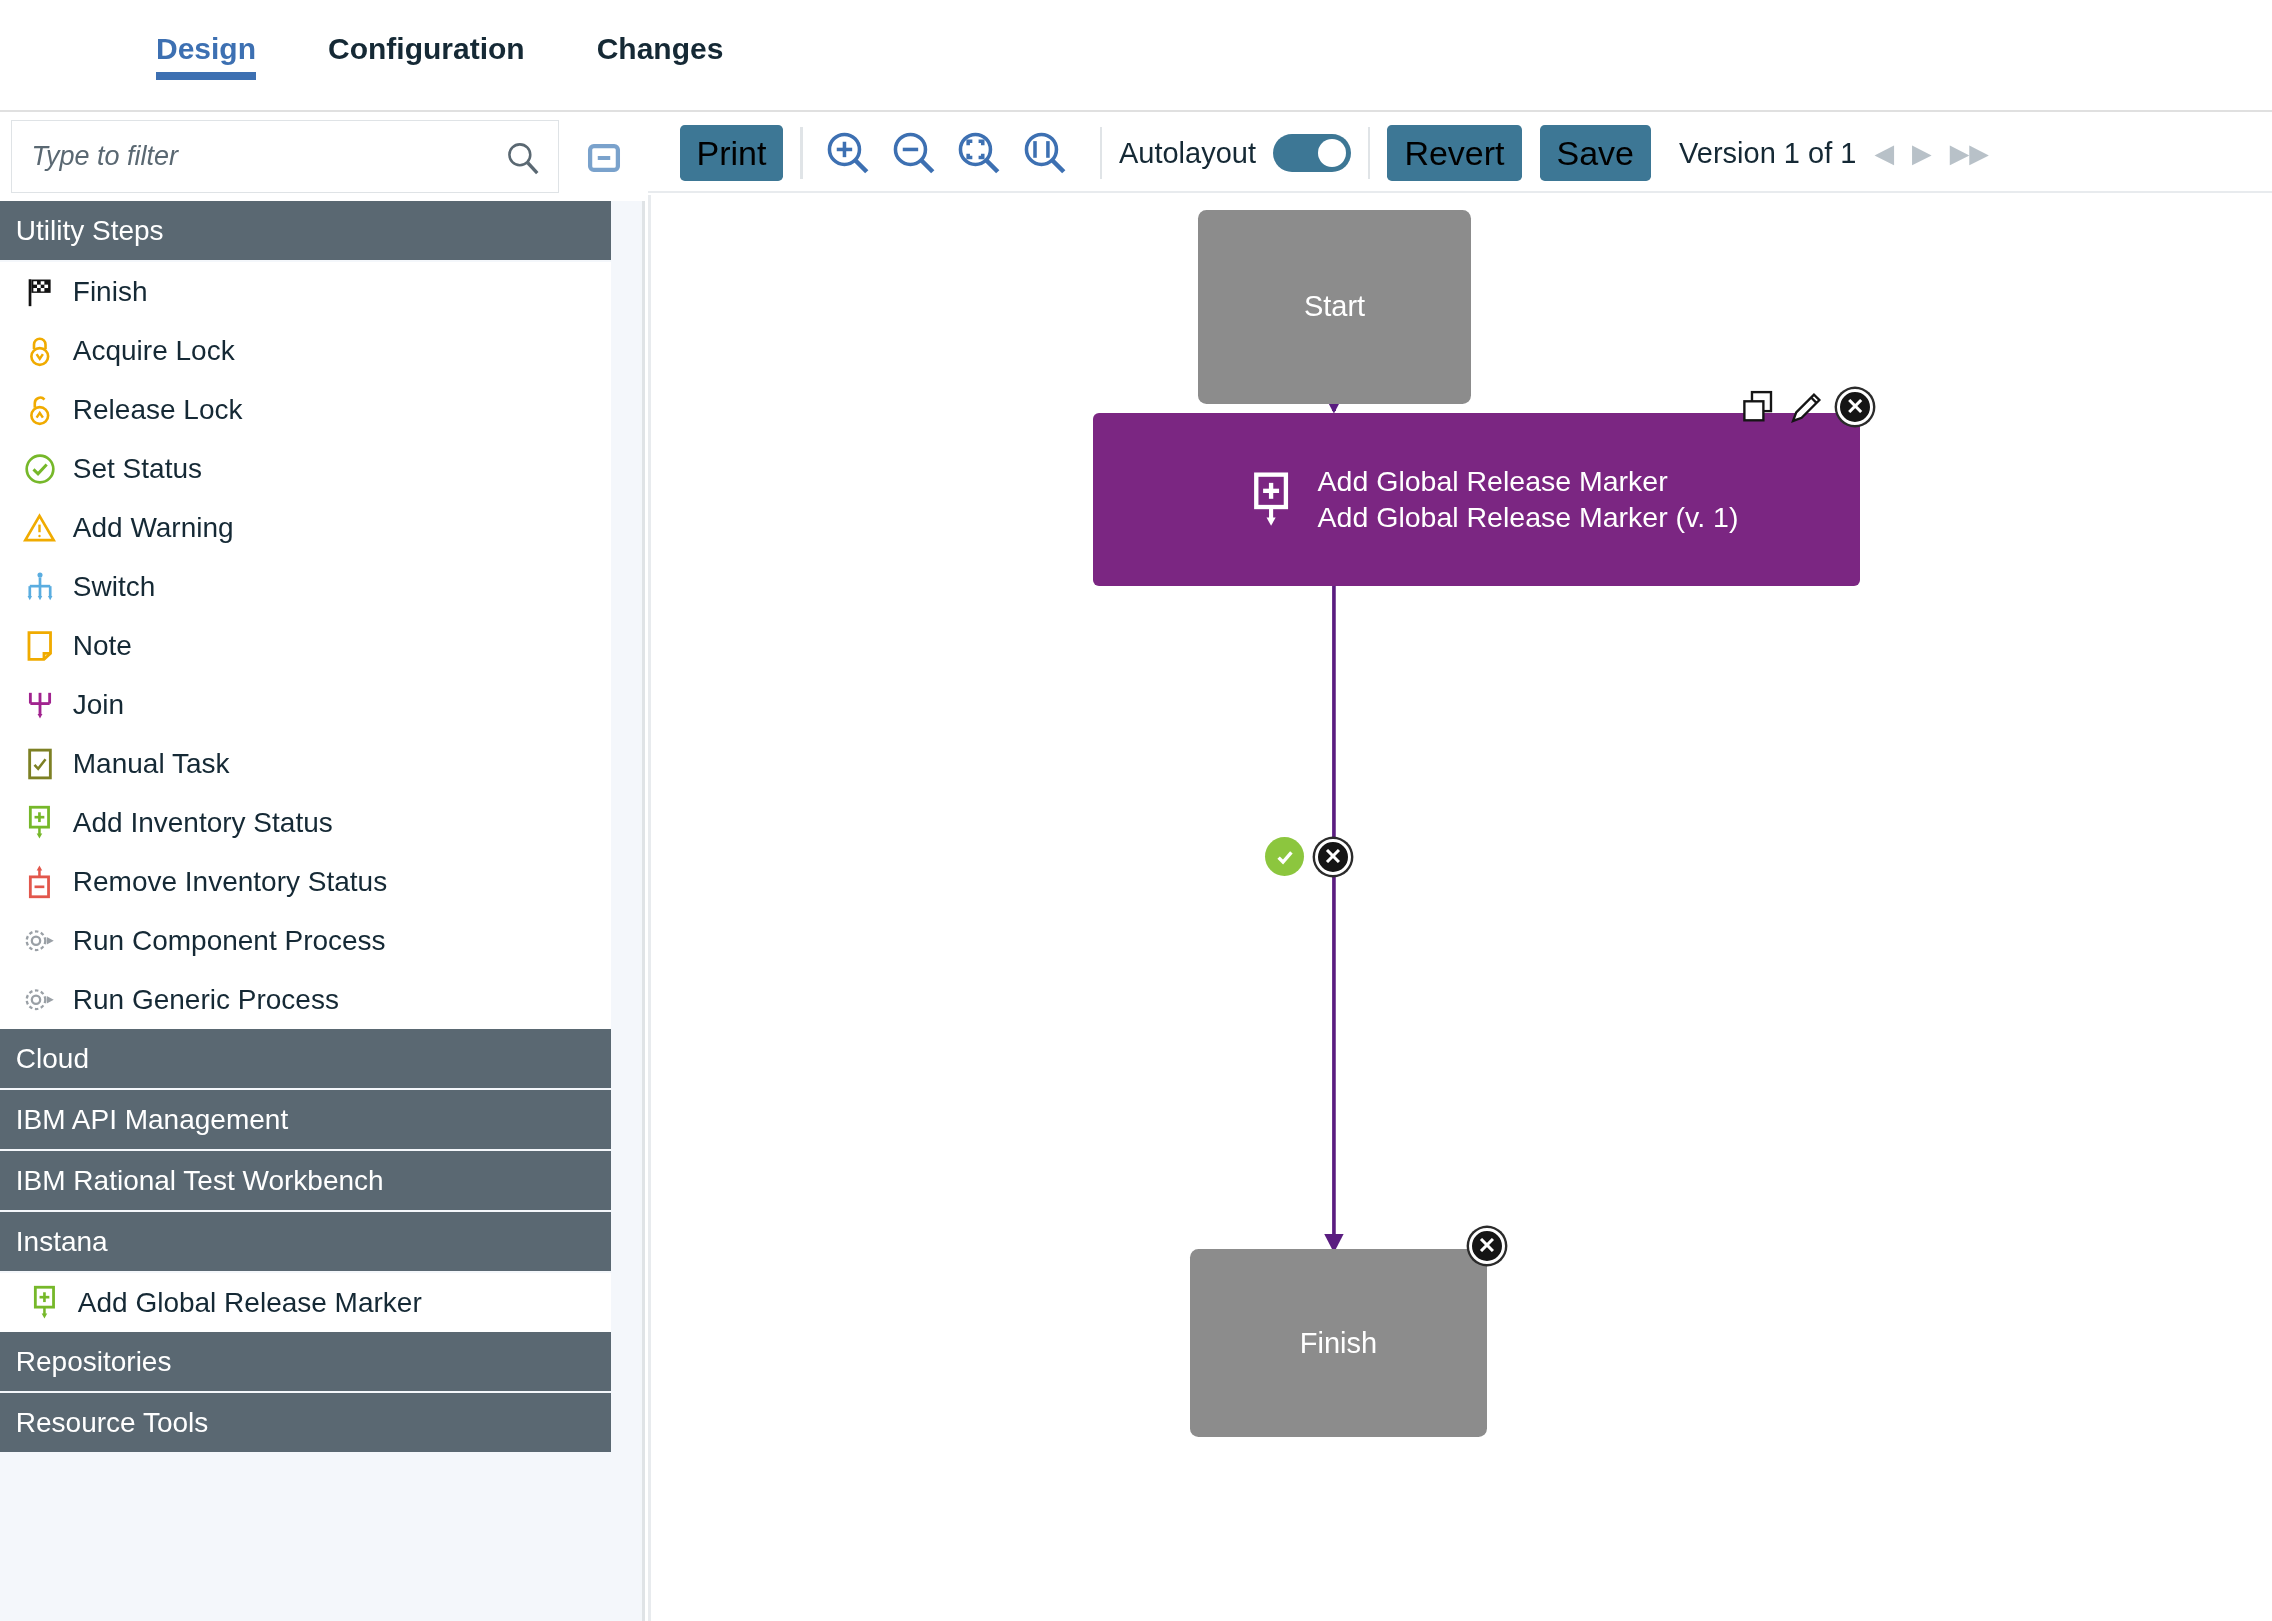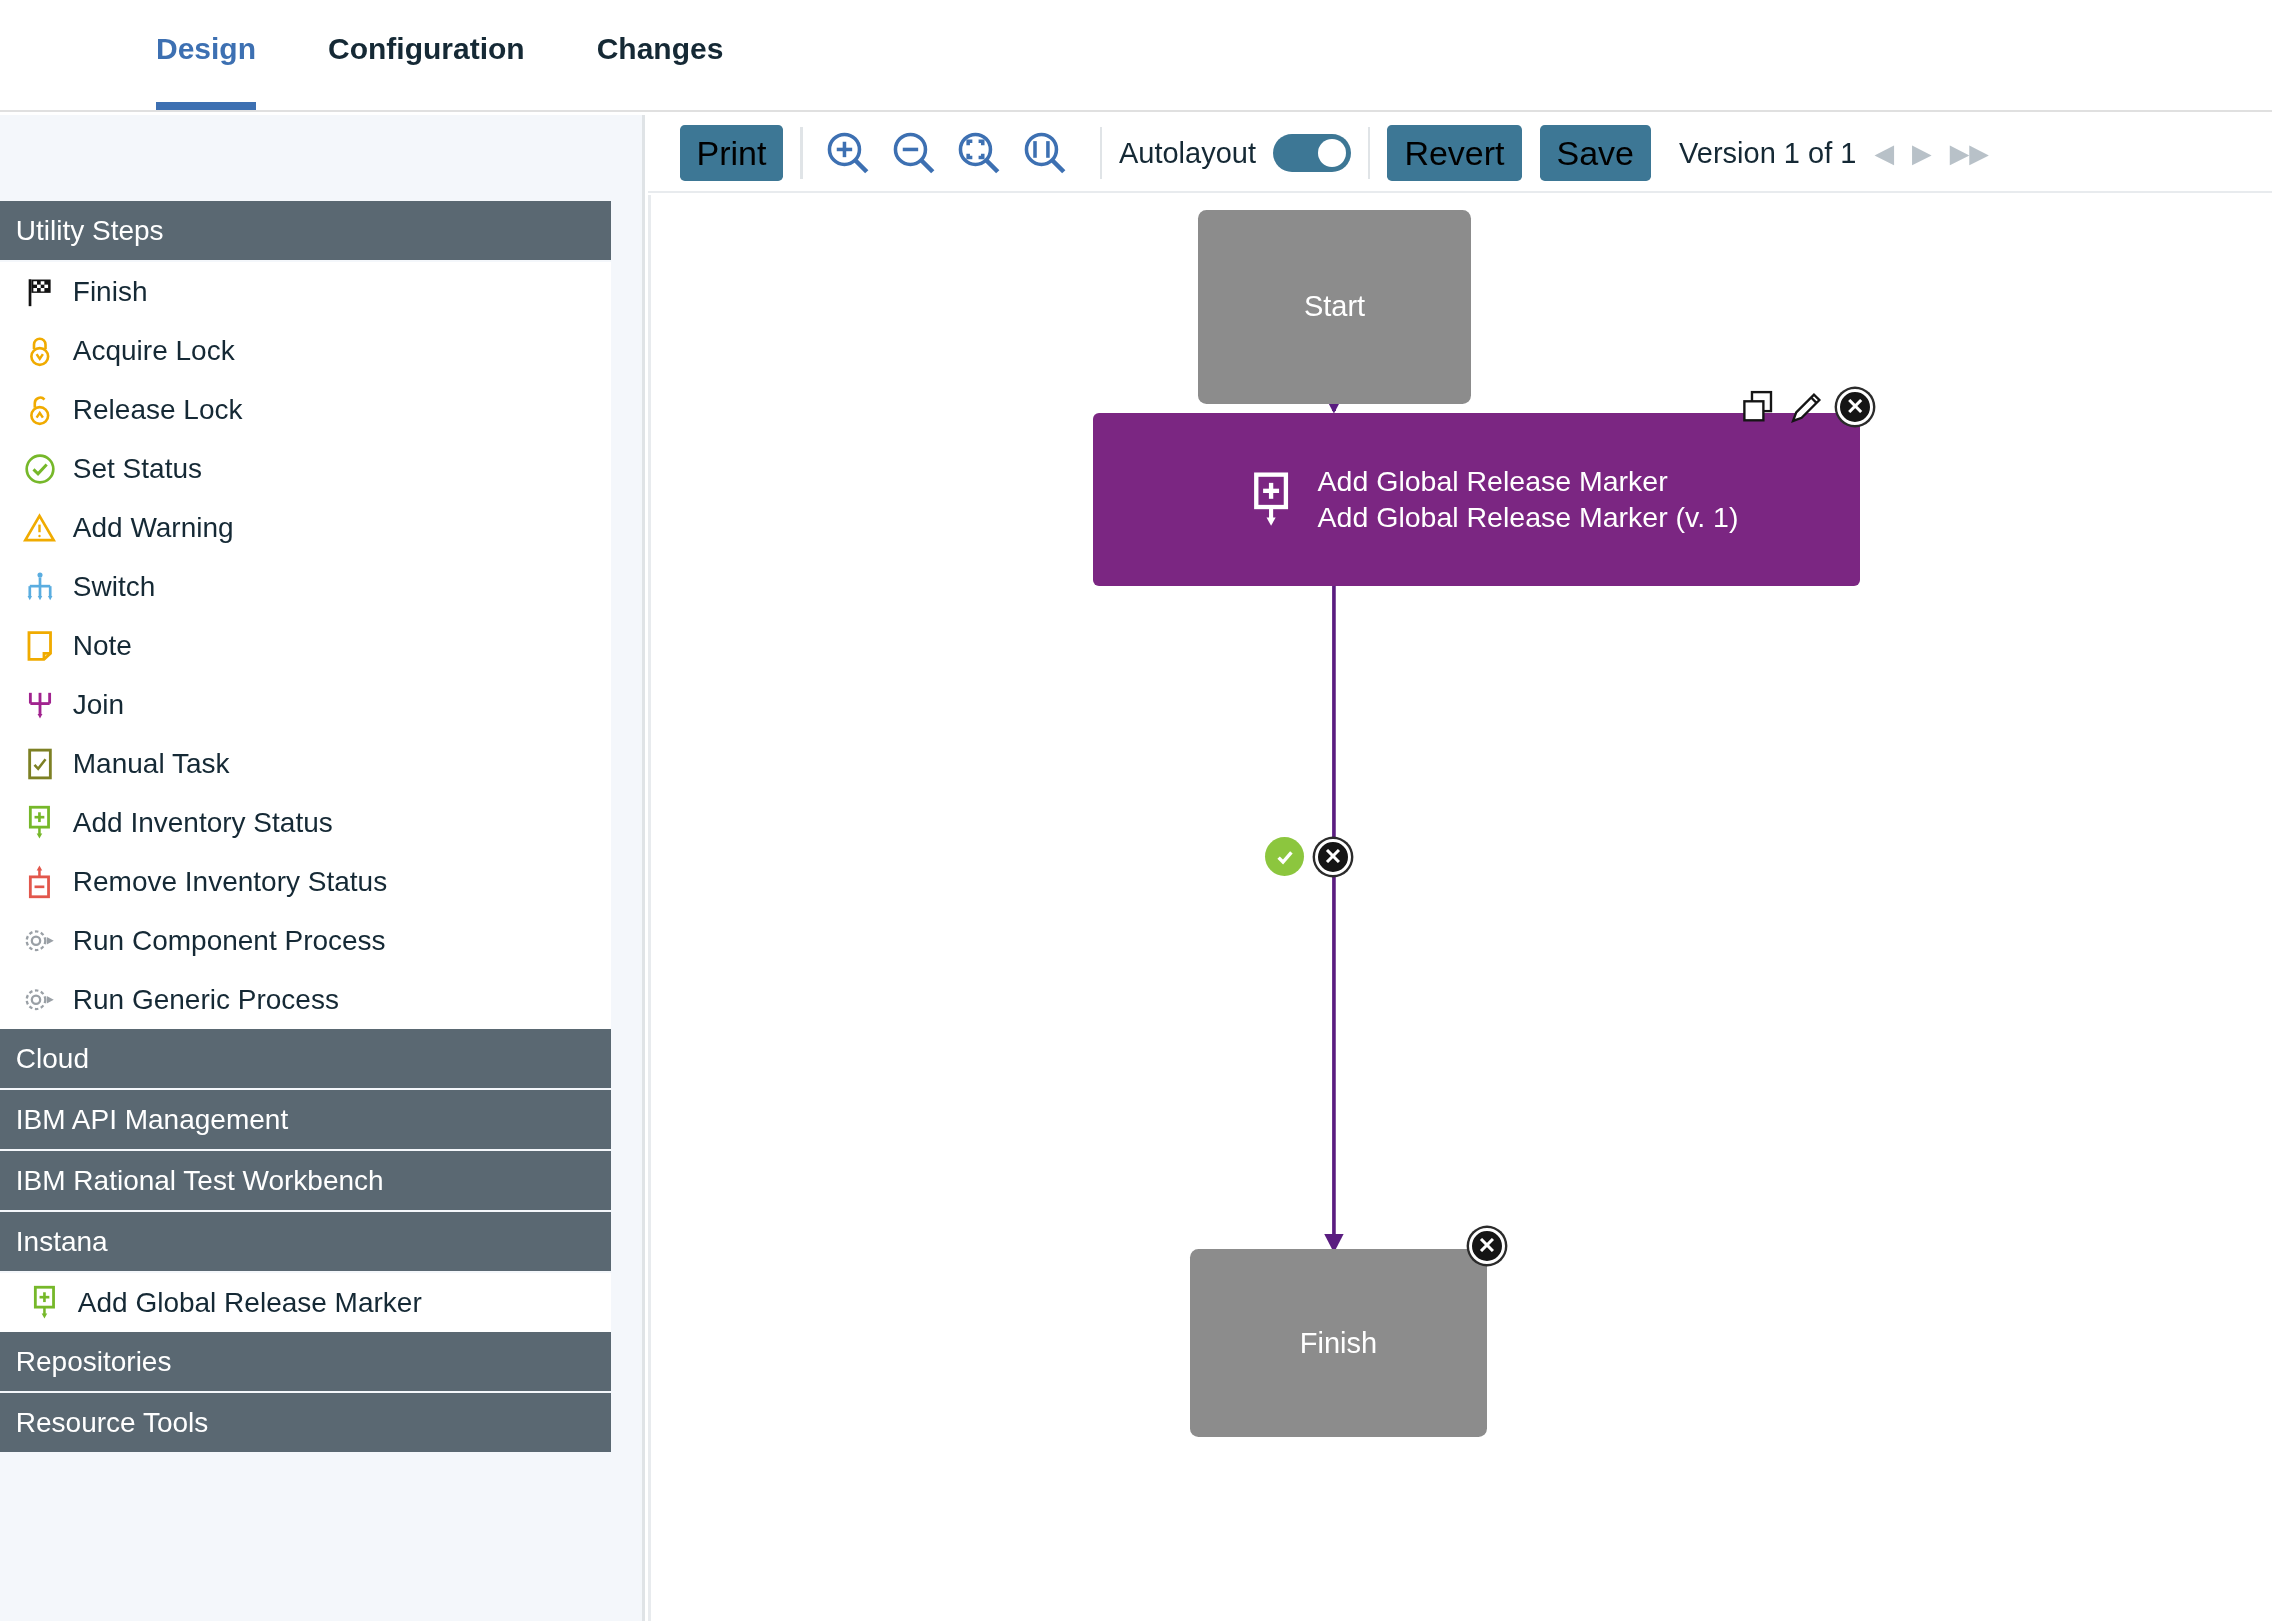--- a/index.html
+++ b/index.html
@@ -15,21 +15,21 @@
     position: absolute; left: 0; top: 0; width: 2273px; height: 112px;
     background: #ffffff;
     border-bottom: 2.4px solid #e0e0e0;
   }
   .tabs { position: absolute; left: 156px; top: 0; display: flex; align-items: flex-start; }
   .tab {
     position: relative;
     font-size: 30px; font-weight: bold; color: #152935;
     padding: 31.5px 0 0 0;
     margin-right: 72px;
-    height: 110px;
+    height: 80px;
     white-space: nowrap;
   }
   .tab.active { color: #3d70b2; }
   .tab.active::after {
     content: ""; position: absolute; left: 0; right: 0; bottom: 0;
     height: 7.9px; background: #3d70b2;
   }
 
   
   .left-panel {
@@ -185,20 +185,37 @@
       <span>Configuration</span>
     </div>
     <div class="tab">
       <span>Changes</span>
     </div>
   </div>
 </div>
 
 <div class="left-panel">
 
+  <div class="filter-row">
+    <div class="filter-box">
+      <input class="filter-input" type="text" placeholder="Type to filter" style="">
+      <span class="search-icon">
+        <svg width="38" height="38" viewBox="0 0 24 24" fill="none" stroke="#5a6872" stroke-width="1.6">
+          <circle cx="10" cy="10" r="6.6"></circle>
+          <line x1="15" y1="15" x2="21" y2="21.5" stroke-width="2.1"></line>
+        </svg>
+      </span>
+    </div>
+    <span class="collapse-btn">
+      <svg width="34" height="34" viewBox="0 0 24 24">
+        <rect x="2.2" y="3.6" width="19.6" height="16.8" rx="2.6" fill="none" stroke="#7aa2cc" stroke-width="3"></rect>
+        <rect x="7.6" y="10.6" width="8.8" height="2.8" fill="#7aa2cc"></rect>
+      </svg>
+    </span>
+  </div>
 
   <div class="list">
 
     <div class="cat-header">
       <span>Utility Steps</span>
     </div>
 
     <div class="step-row">
       <span class="step-ico">
         <svg width="34" height="34" viewBox="0 0 24 24">

